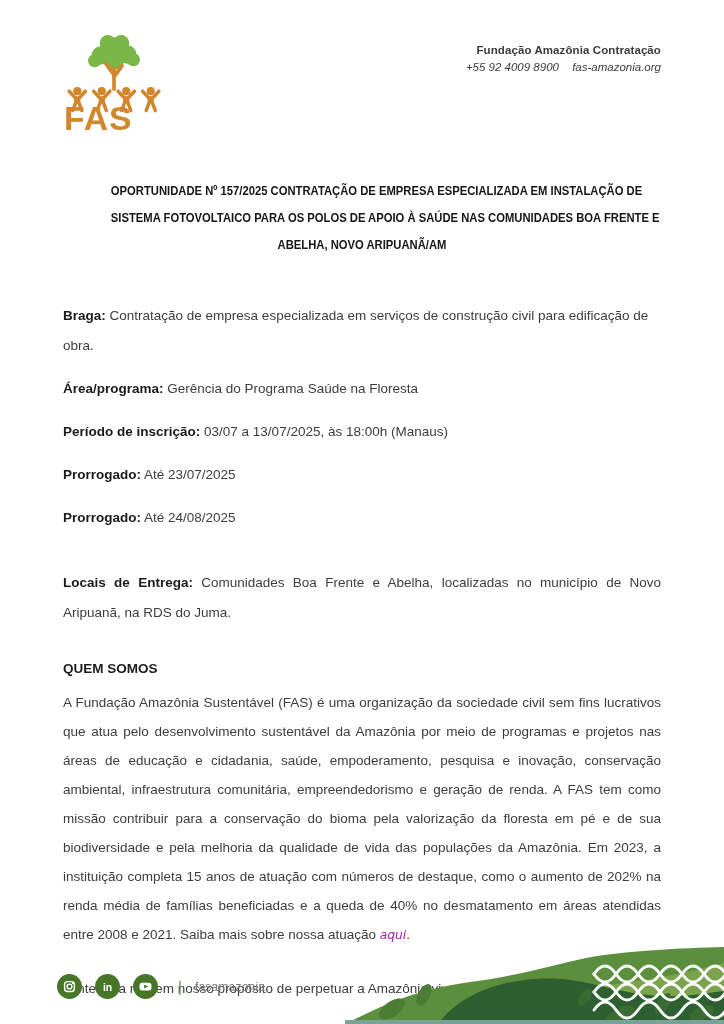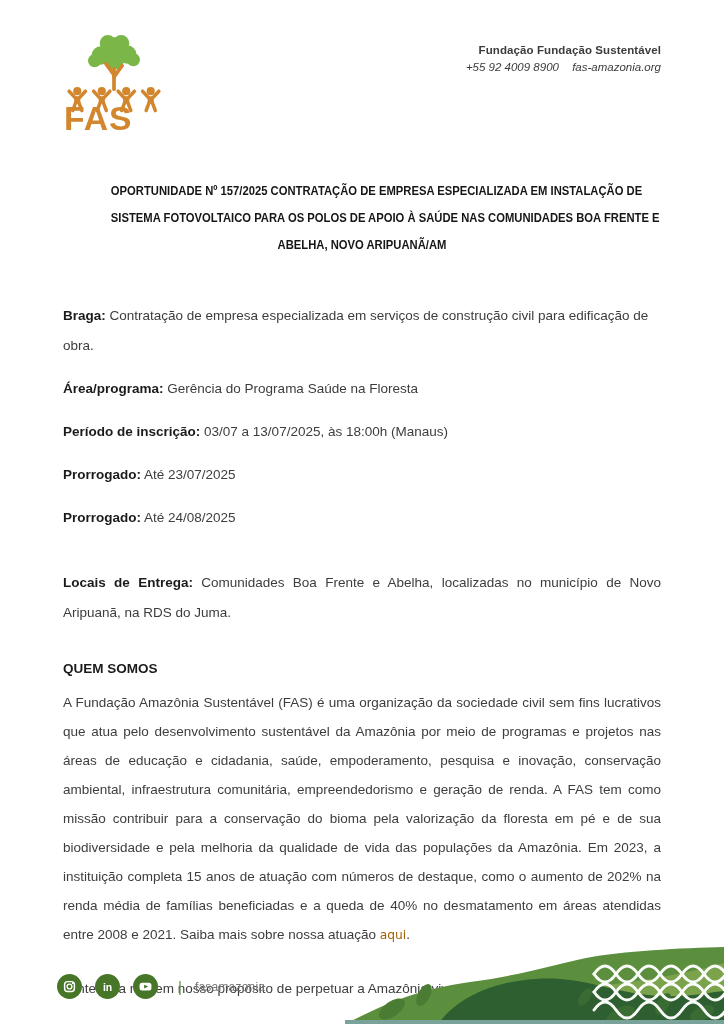--- a/index.html
+++ b/index.html
@@ -25,22 +25,22 @@
   
   .fields { margin-top:43px; }
   .field { font-size:13.5px; line-height:30px; color:#3d3d3d; }
   .field + .field { margin-top:13px; }
   .field b, .delivery b { color:#1b1b1b; font-weight:700; }
   .delivery { margin-top:35px; font-size:13.5px; line-height:30px; color:#3d3d3d; text-align:justify; }
 
   
   .about-h { margin-top:33px; font-size:13.5px; font-weight:700; color:#1b1b1b; }
   .about-p { margin-top:12px; font-size:13.5px; line-height:29px; color:#3d3d3d; text-align:justify; }
-  .about-p .link { font-family:"DejaVu Sans", sans-serif; font-size:12.3px; color:#a16207;
-                   text-decoration:none; cursor:pointer; }
+  .about-p .link { font-family:"DejaVu Sans", sans-serif; font-size:12.3px; color:#a21caf;
+                   text-decoration:none; cursor:pointer;font-style:italic; }
   .cta { margin-top:24px; font-size:13.5px; line-height:29px; color:#3d3d3d; }
 
   
   .wave { position:absolute; left:0; bottom:0; width:724px; height:95px; display:block; }
   .social { position:absolute; left:57px; top:974px; display:flex; align-items:center; gap:13px; }
   .social-icon { width:25px; height:25px; display:block; cursor:pointer; }
   .sep { color:#5b8f3b; font-size:15px; margin-left:7px; font-weight:400; }
   .handle { color:#737373; font-size:12px; letter-spacing:0.2px; }
 </style>
 </head>
@@ -88,21 +88,21 @@
           <g>
             <circle cx="86" cy="60" r="4" stroke="none"></circle>
             <rect x="83" y="65" width="6" height="7" rx="1.5" stroke="none"></rect>
             <path d="M84.5,71 L81.5,79 M87.5,71 L90.5,79 M84,66.5 L78,60 M88,66.5 L94,60" fill="none"></path>
           </g>
         </g>
         <text x="1" y="98" font-family="Liberation Sans, sans-serif" font-weight="700" font-size="33" fill="#d2862e" letter-spacing="1">FAS</text>
       </svg>
 
       <div class="org-info">
-        <div class="org-name">Fundação Fundação Sustentável</div>
+        <div class="org-name">Fundação Amazônia Contratação</div>
         <div class="org-line org-contact">
           <span>+55 92 4009 8900</span>
           <span class="site">fas-amazonia.org</span>
         </div>
       </div>
     </div>
 
     <div class="title">
       <div>OPORTUNIDADE Nº 157/2025 CONTRATAÇÃO DE EMPRESA ESPECIALIZADA EM INSTALAÇÃO DE</div>
       <div>SISTEMA FOTOVOLTAICO PARA OS POLOS DE APOIO À SAÚDE NAS COMUNIDADES BOA FRENTE E</div>

